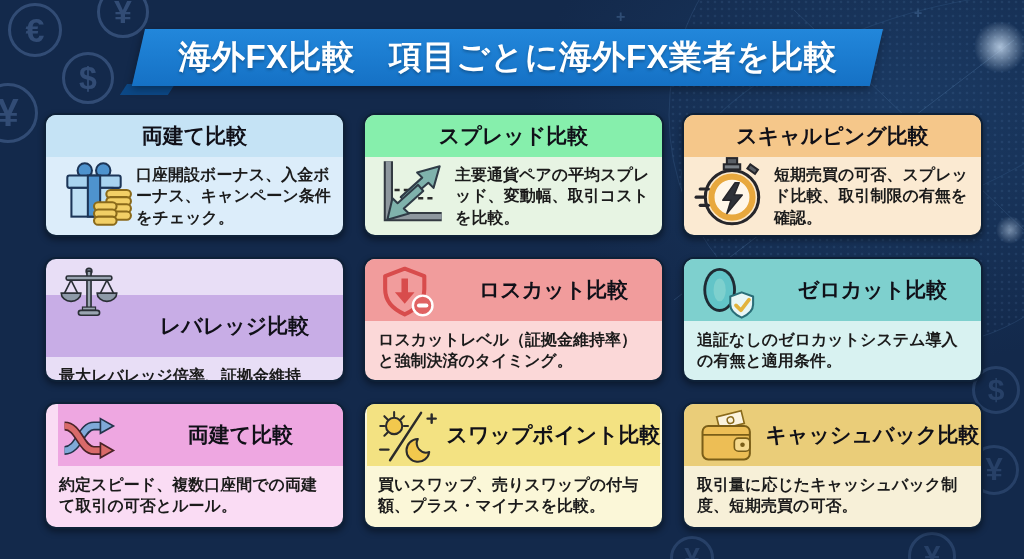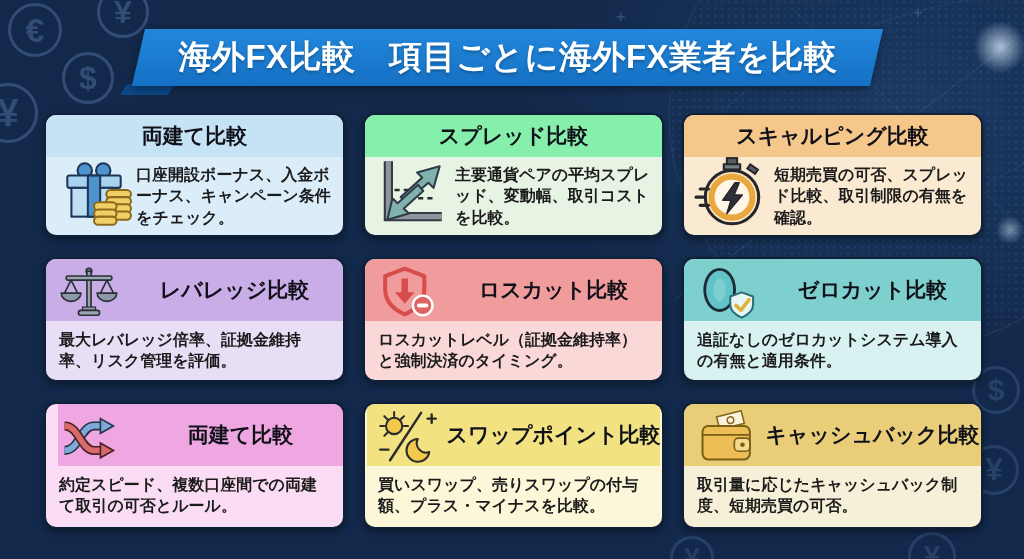--- a/index.html
+++ b/index.html
@@ -175,21 +175,21 @@
           <rect x="35.5" y="10" width="5" height="48" fill="#9AA5B1" stroke="#2A2F36" stroke-width="2"></rect>
           <rect x="10" y="16" width="56" height="5" rx="2" fill="#9AA5B1" stroke="#2A2F36" stroke-width="2"></rect>
           <path d="M16 21 L8 37 M16 21 L24 37" stroke="#2A2F36" stroke-width="2" fill="none"></path>
           <path d="M4 37 A12 10 0 0 0 28 37 Z" fill="#8D99A8" stroke="#2A2F36" stroke-width="2"></path>
           <path d="M60 21 L52 37 M60 21 L68 37" stroke="#2A2F36" stroke-width="2" fill="none"></path>
           <path d="M48 37 A12 10 0 0 0 72 37 Z" fill="#8D99A8" stroke="#2A2F36" stroke-width="2"></path>
           <rect x="30" y="54" width="16" height="4" fill="#9AA5B1" stroke="#2A2F36" stroke-width="1.5"></rect>
           <rect x="25" y="58" width="26" height="6" rx="3" fill="#9AA5B1" stroke="#2A2F36" stroke-width="2"></rect>
         </svg>
       </span>
-      <div class="card-header" style="background-color: rgb(200, 173, 230);">
+      <div class="card-header" style="background-color: rgb(200, 173, 230); margin-top: 36px;">
         <span class="card-title">レバレッジ比較</span>
       </div>
       <div class="card-body">
         <p class="card-desc">最大レバレッジ倍率、証拠金維持率、リスク管理を評価。</p>
       </div>
     </div>
 
     <div class="card layoutB" style="background-color: rgb(251, 216, 216);">
       <span class="card-icon">
         <svg viewBox="0 0 76 76">

